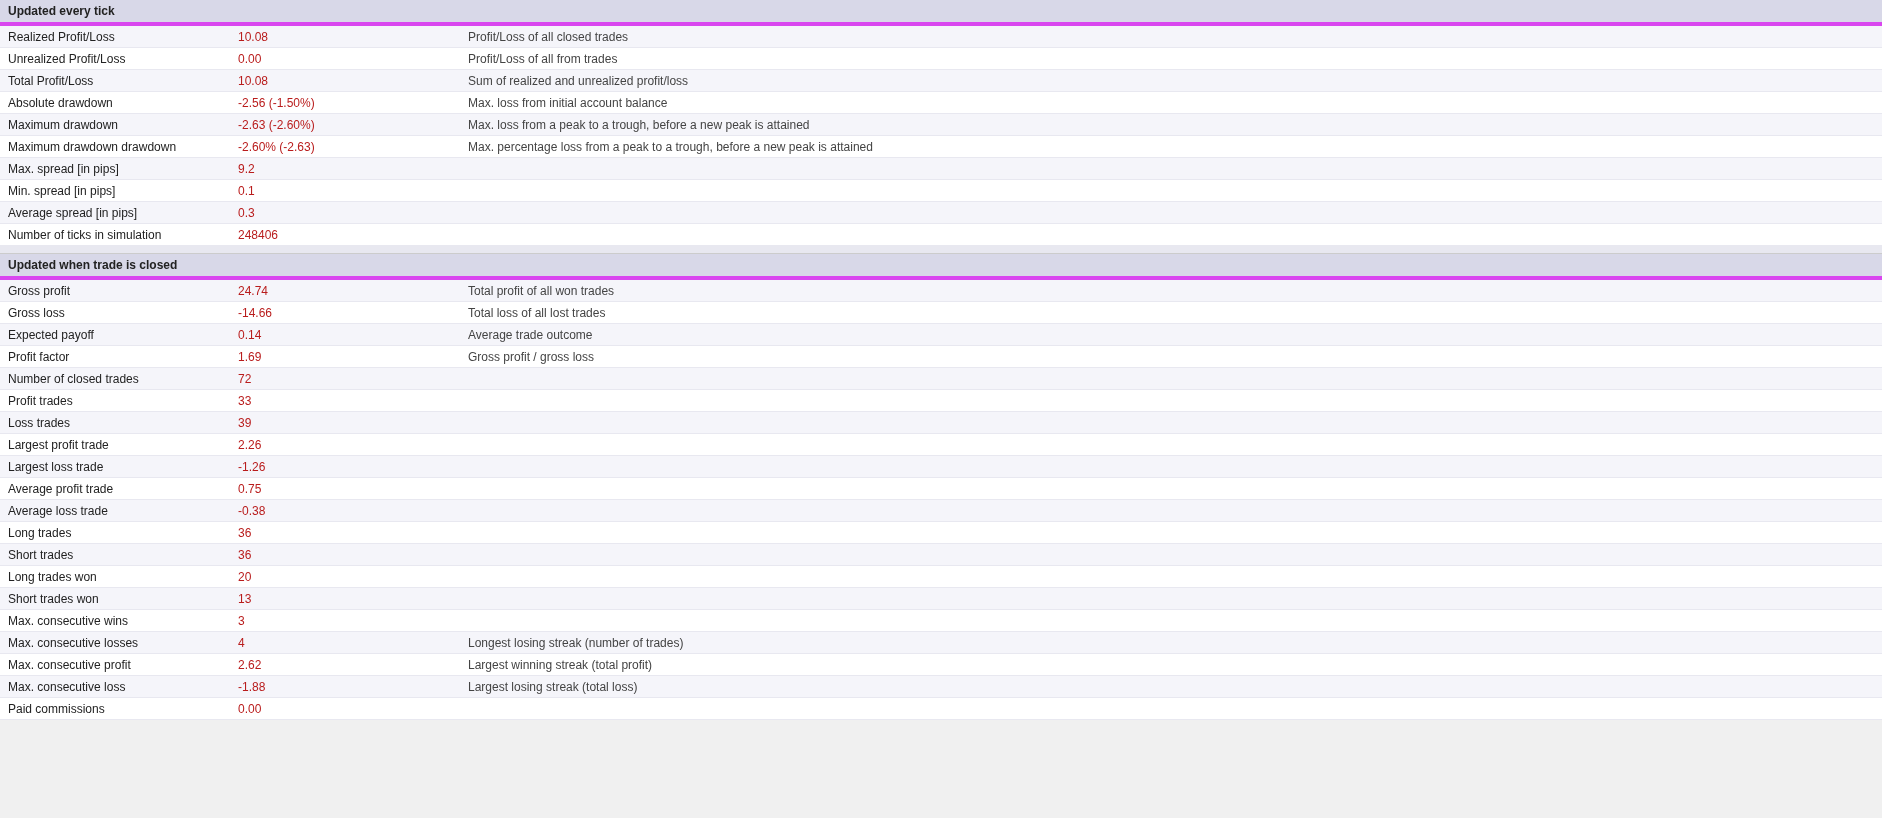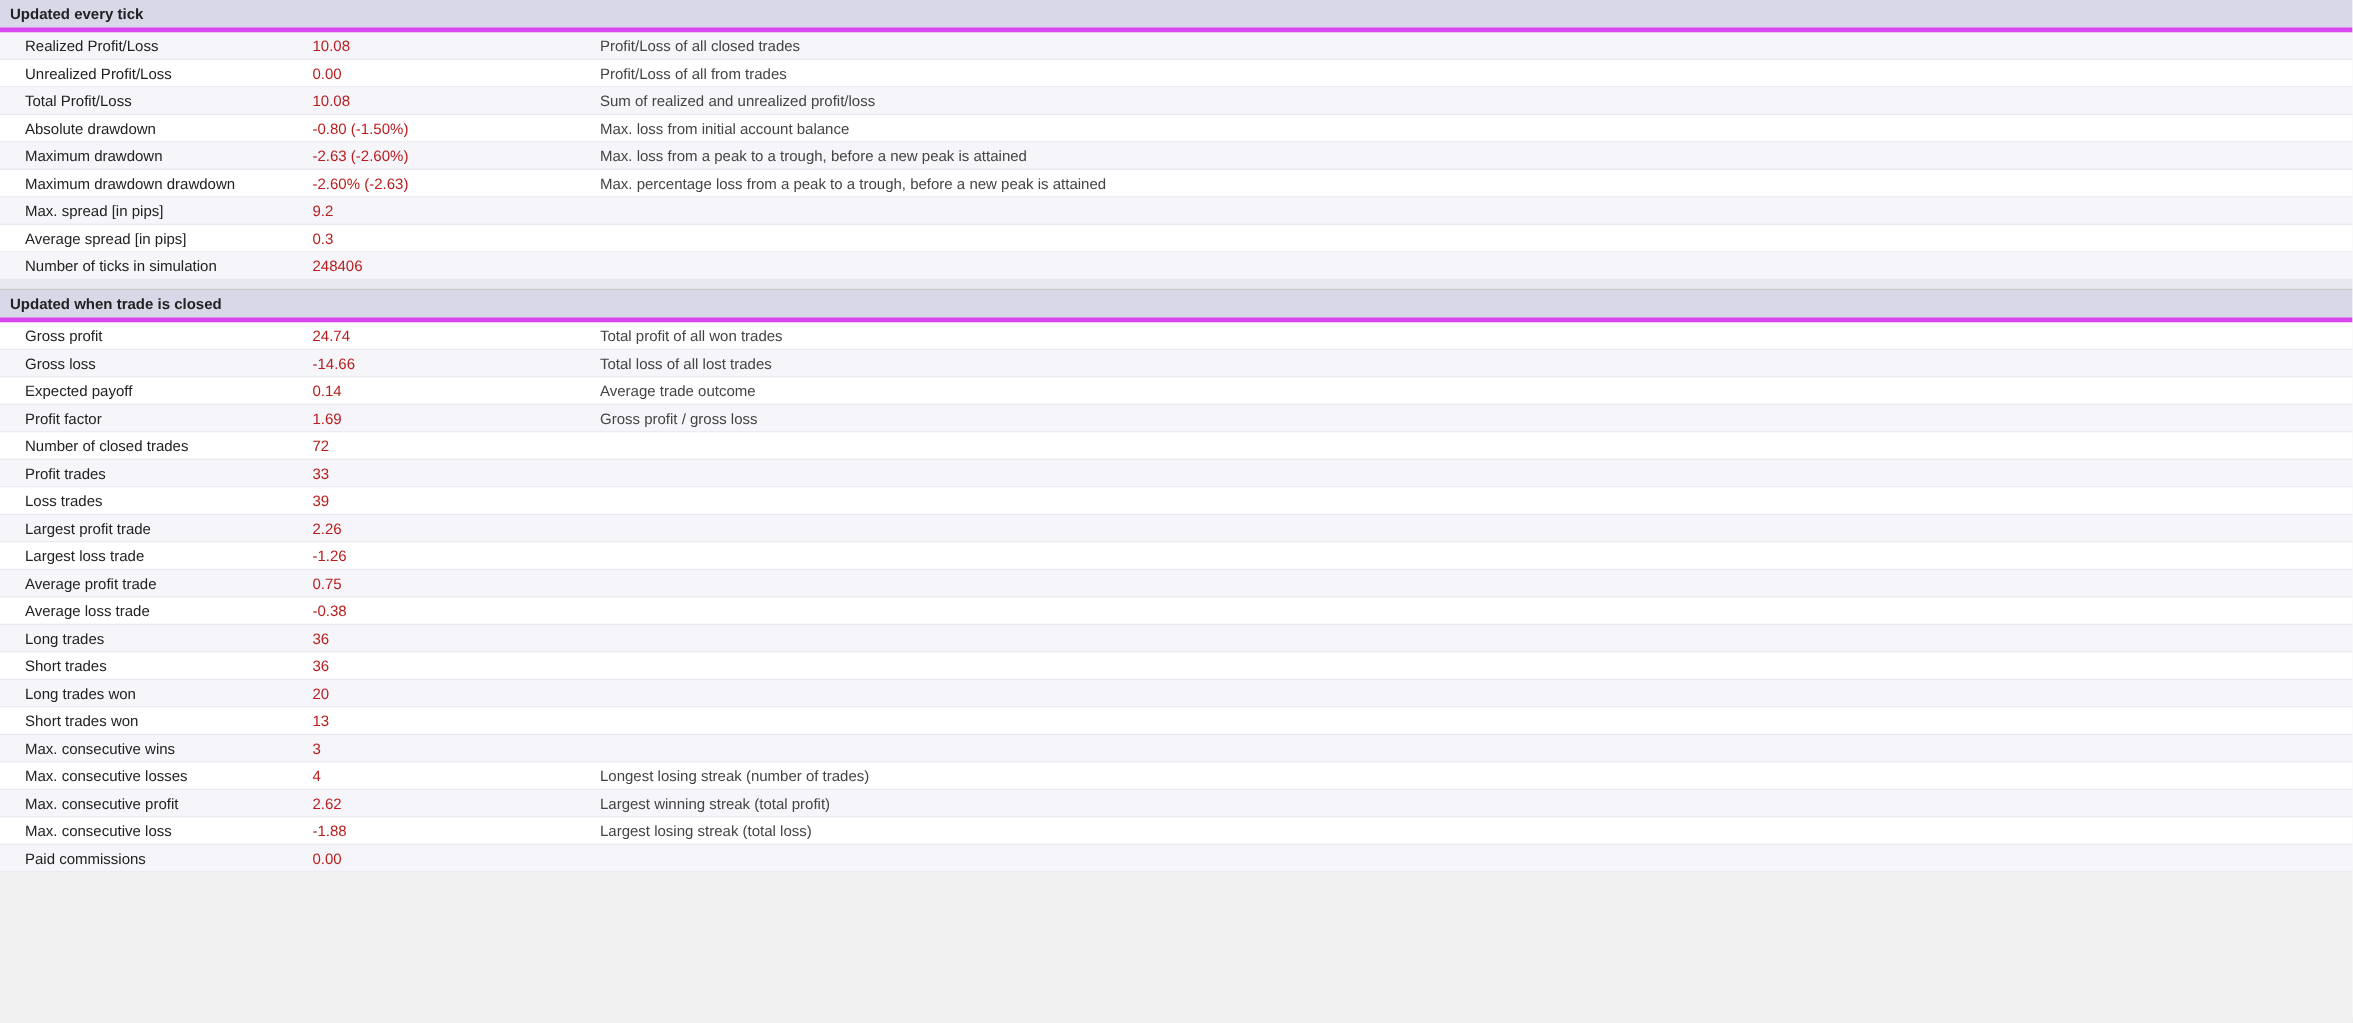--- a/index.html
+++ b/index.html
@@ -21,21 +21,20 @@
       background: #d8d8e8;
       font-weight: bold;
       padding: 4px 8px;
       border-bottom: 4px solid #d946ef;
     }
     .data-row {
       display: flex;
       align-items: center;
       border-bottom: 1px solid #e8e8f0;
       min-height: 22px;
-      padding-left: 12px;
     }
     .data-row:nth-child(even) {
       background: #f5f5fa;
     }
     .data-row:nth-child(odd) {
       background: #ffffff;
     }
     .col-label {
       width: 230px;
       min-width: 230px;
@@ -74,39 +73,44 @@
       <div class="col-value">0.00</div>
       <div class="col-desc">Profit/Loss of all from trades</div>
     </div>
     <div class="data-row">
       <div class="col-label">Total Profit/Loss</div>
       <div class="col-value">10.08</div>
       <div class="col-desc">Sum of realized and unrealized profit/loss</div>
     </div>
     <div class="data-row">
       <div class="col-label">Absolute drawdown</div>
-      <div class="col-value">-0.80 (-1.50%)</div>
+      <div class="col-value">-2.56 (-1.50%)</div>
       <div class="col-desc">Max. loss from initial account balance</div>
     </div>
     <div class="data-row">
       <div class="col-label">Maximum drawdown</div>
       <div class="col-value">-2.63 (-2.60%)</div>
       <div class="col-desc">Max. loss from a peak to a trough, before a new peak is attained</div>
     </div>
     <div class="data-row">
       <div class="col-label">Maximum drawdown drawdown</div>
       <div class="col-value">-2.60% (-2.63)</div>
       <div class="col-desc">Max. percentage loss from a peak to a trough, before a new peak is attained</div>
     </div>
     <div class="data-row">
       <div class="col-label">Max. spread [in pips]</div>
       <div class="col-value">9.2</div>
       <div class="col-desc"></div>
     </div>
     <div class="data-row">
+      <div class="col-label">Min. spread [in pips]</div>
+      <div class="col-value">0.1</div>
+      <div class="col-desc"></div>
+    </div>
+    <div class="data-row">
       <div class="col-label">Average spread [in pips]</div>
       <div class="col-value">0.3</div>
       <div class="col-desc"></div>
     </div>
     <div class="data-row">
       <div class="col-label">Number of ticks in simulation</div>
       <div class="col-value">248406</div>
       <div class="col-desc"></div>
     </div>
     <div class="section-spacer"></div>

